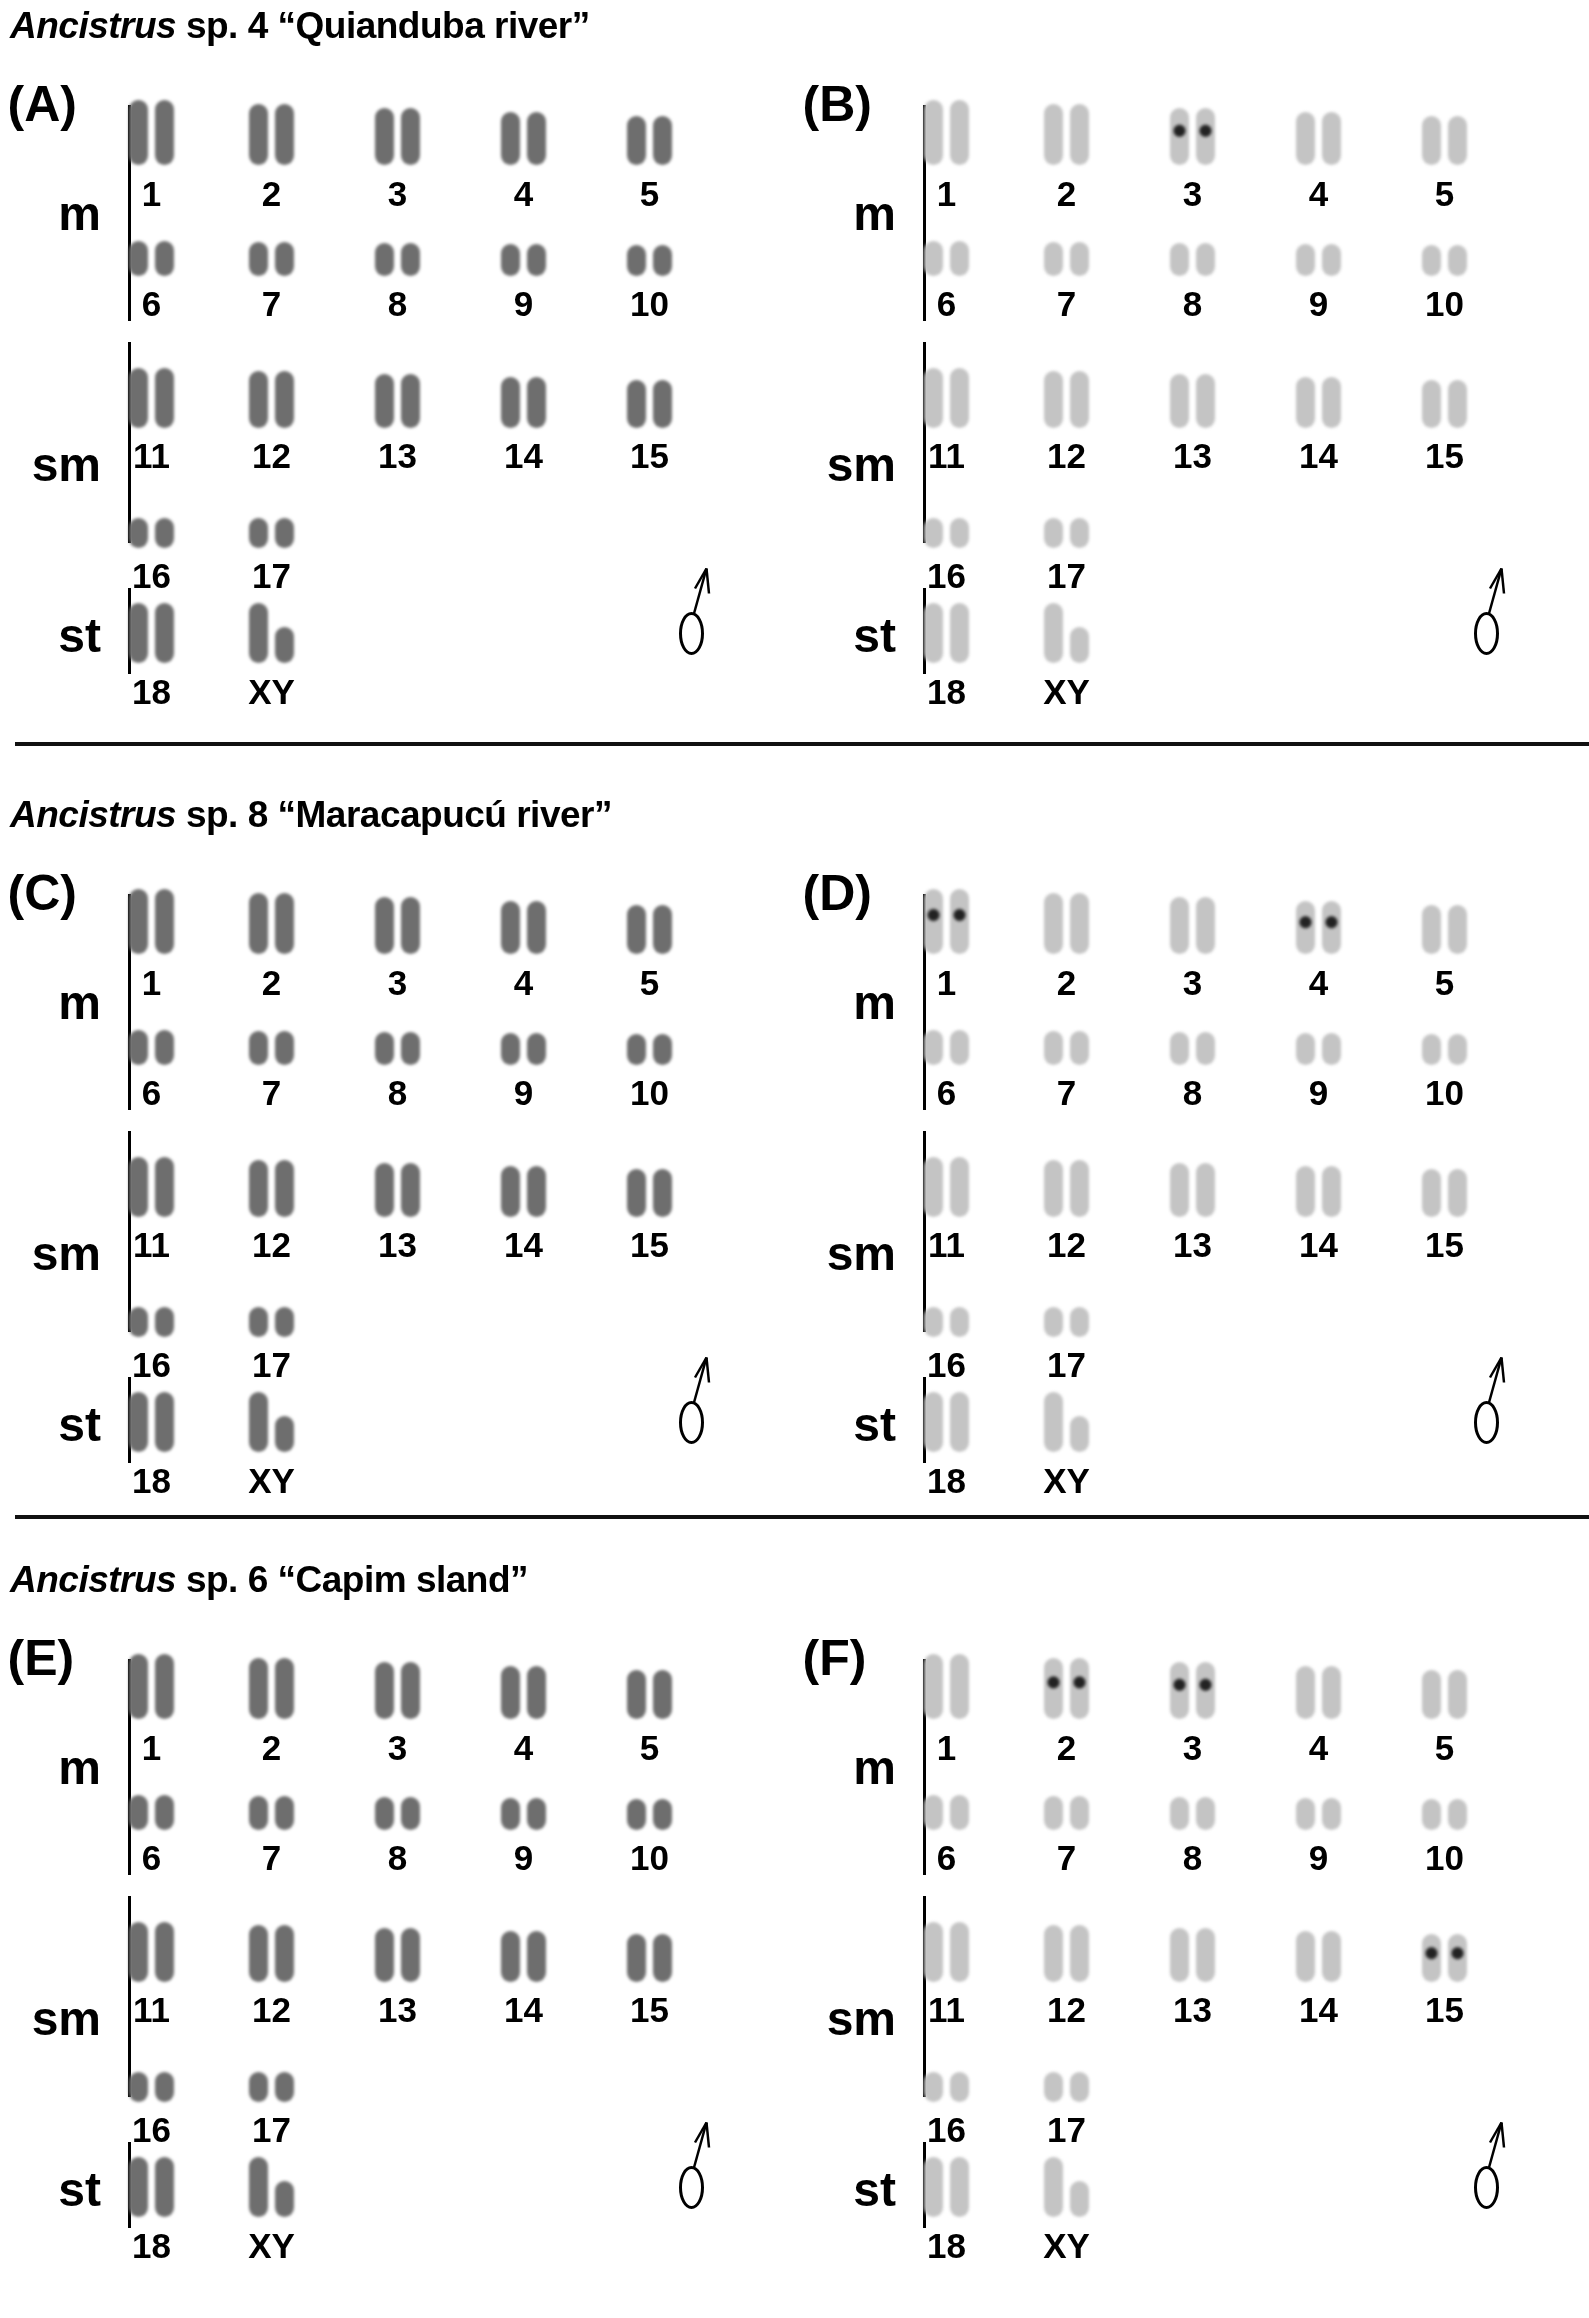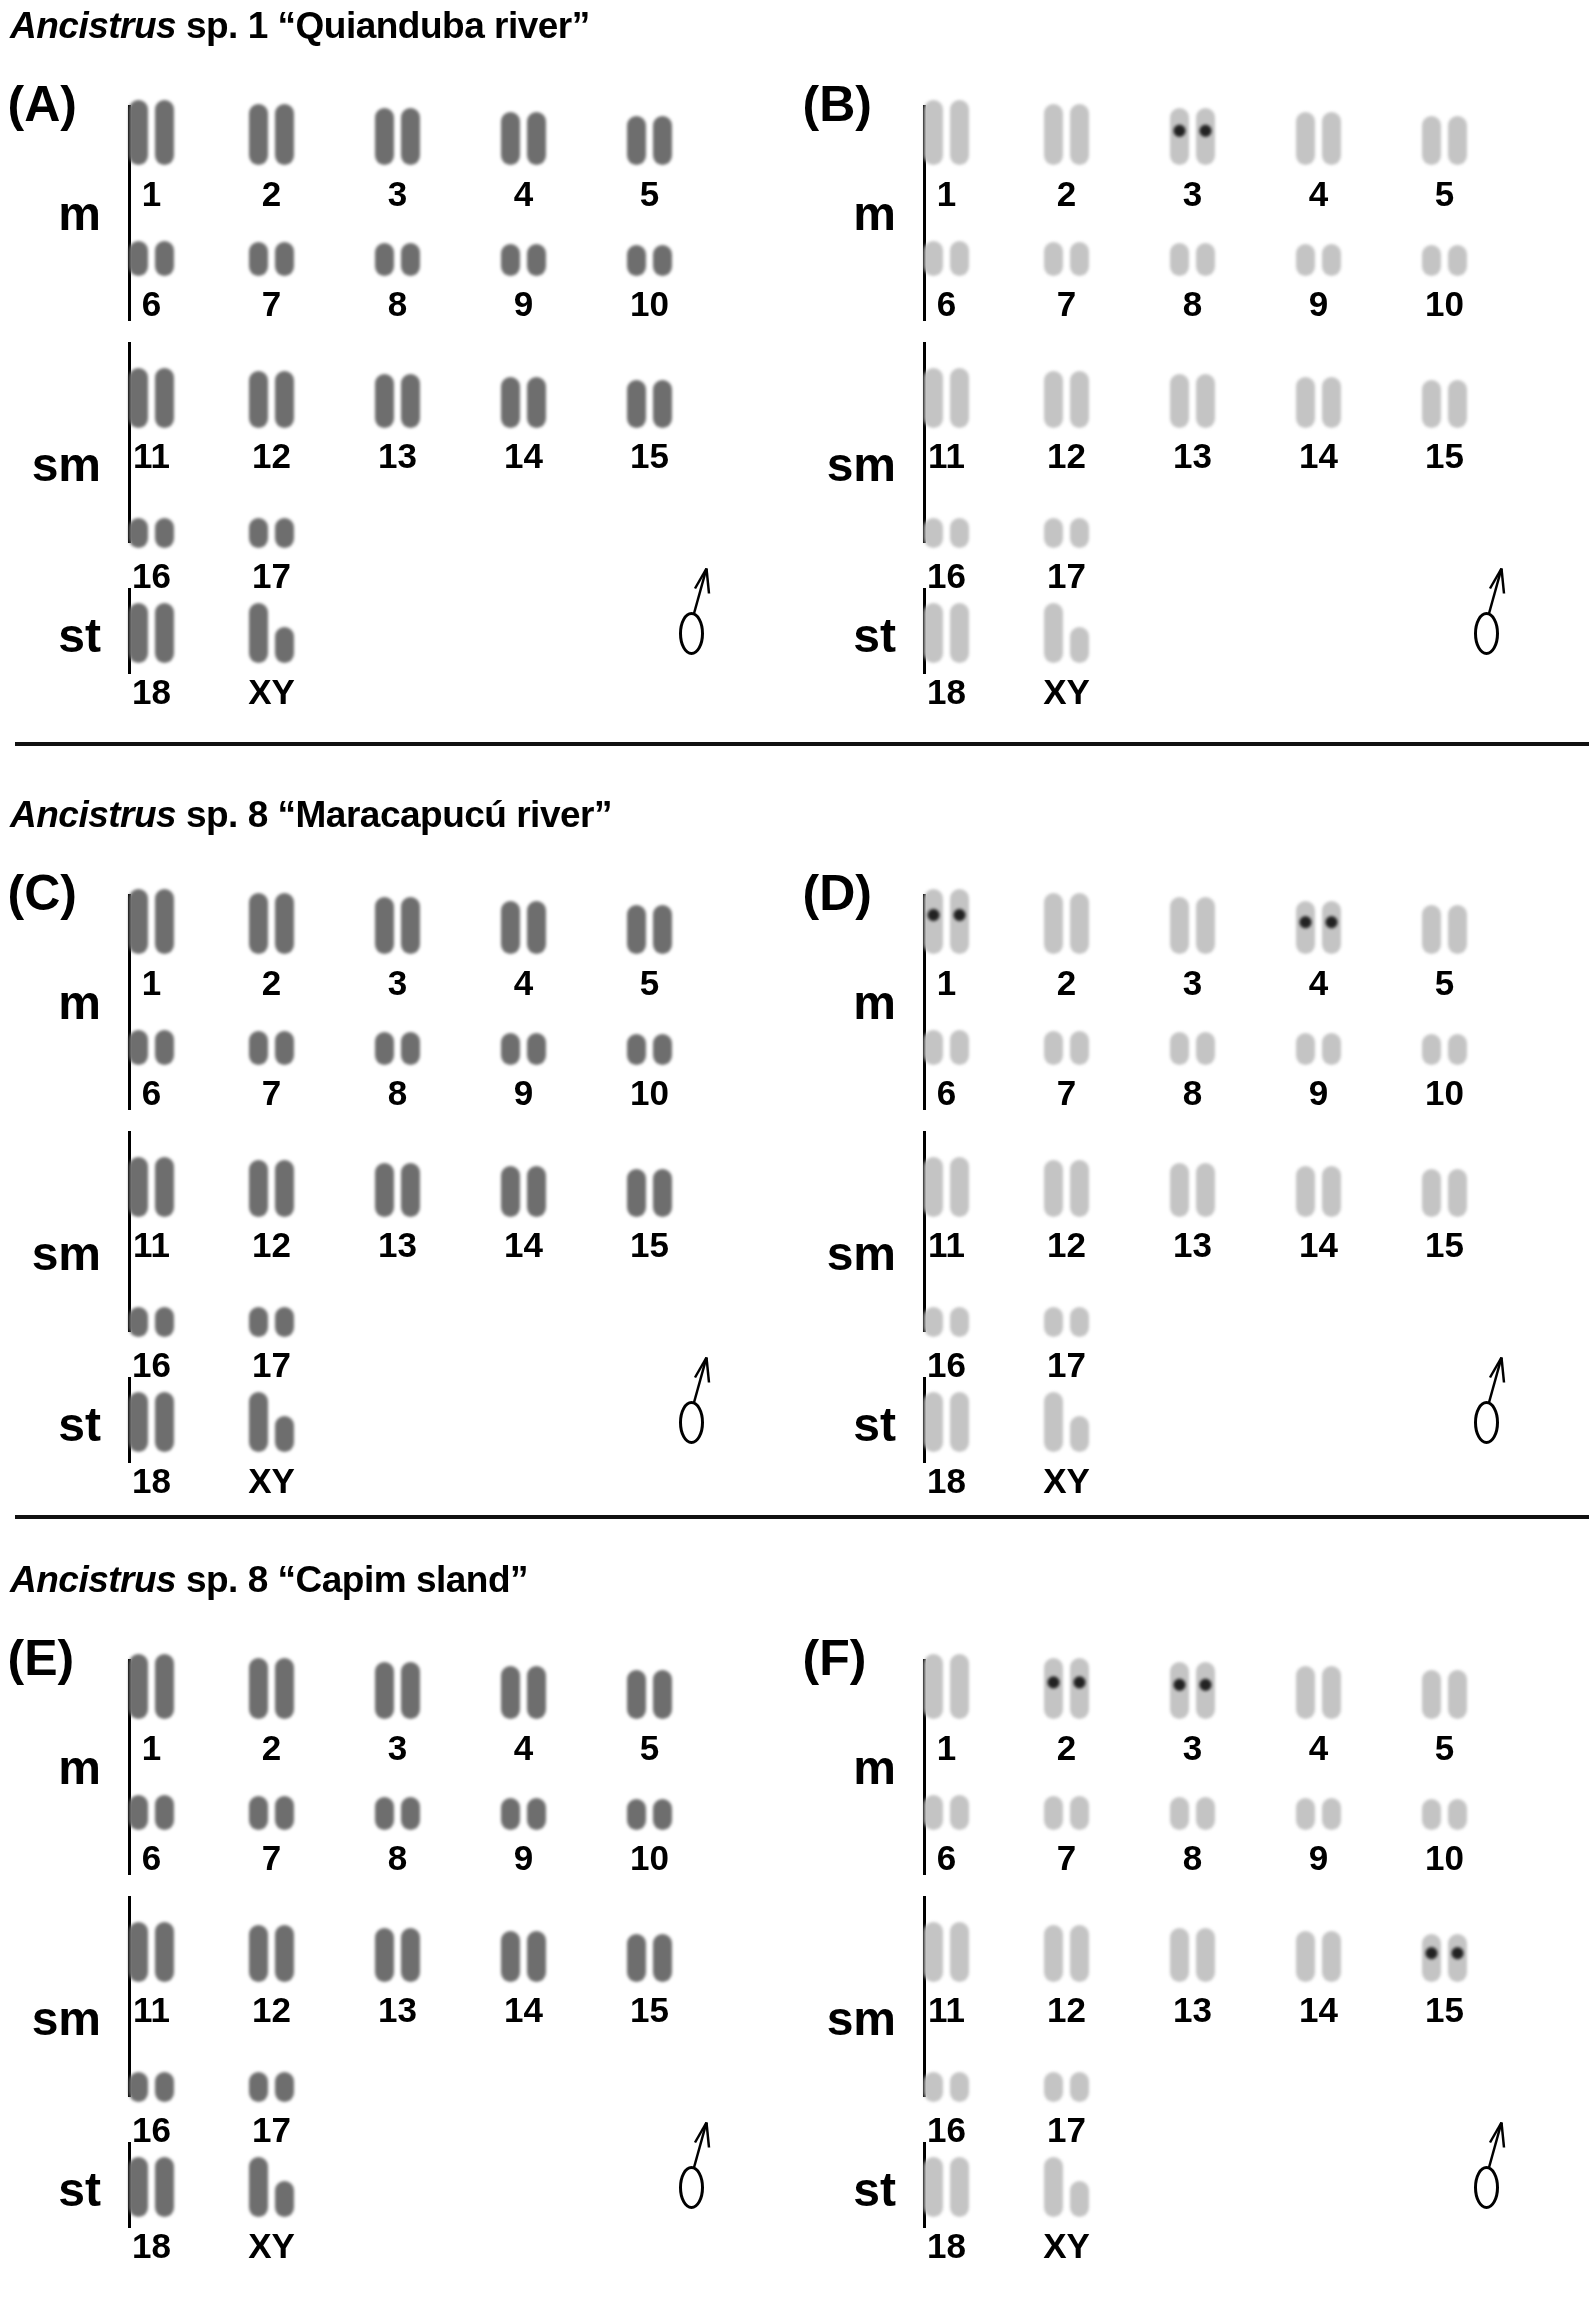--- a/index.html
+++ b/index.html
@@ -34,21 +34,21 @@
     font-size: 35px; font-weight: bold; line-height: 1;
   }
   .male { position: absolute; width: 70px; height: 111px; }
 </style>
 </head>
 <body>
 
 <div id="figure">
     <div class="divider" style="top: 742px;"></div>
     <div class="divider" style="top: 1515px;"></div>
-    <div class="species-title" style="top: 5px;"><span class="genus">Ancistrus</span><span> sp. 1 “Quianduba river”</span></div>
+    <div class="species-title" style="top: 5px;"><span class="genus">Ancistrus</span><span> sp. 4 “Quianduba river”</span></div>
     <div class="panel" style="left: 0px; top: 75px; height: 654px;">
       <div class="panel-label">(A)</div>
       <div class="group-label" style="top: 111px;">m</div>
       <div class="group-bar" style="left: 128px; top: 30px; height: 216px;"></div>
       <div class="cell" style="left: 96px; top: 20px;">
         <div class="chromo" style="height: 70px;">
           <span class="arm" style="width: 19px; height: 65px; background: rgb(110, 110, 110);"></span>
           <span class="arm" style="width: 19px; height: 65px; background: rgb(110, 110, 110);"></span>
         </div>
         <div class="num" style="position: absolute; left: 0px; width: 111px; top: 81px;">1</div>
@@ -628,21 +628,21 @@
         </div>
         <div class="num" style="position: absolute; left: 0px; width: 111px; top: 86px;">XY</div>
       </div>
       <div class="male" style="left: 669px; top: 483px;"><svg width="70" height="111" viewBox="0 0 140 220">
           <ellipse cx="45" cy="150" rx="22" ry="40" fill="none" stroke="#000" stroke-width="6"></ellipse>
           <line x1="50" y1="110" x2="75" y2="20" stroke="#000" stroke-width="5"></line>
           <line x1="75" y1="20" x2="52" y2="60" stroke="#000" stroke-width="5"></line>
           <line x1="75" y1="20" x2="80" y2="70" stroke="#000" stroke-width="5"></line>
         </svg></div>
     </div>
-    <div class="species-title" style="top: 1559px;"><span class="genus">Ancistrus</span><span> sp. 8 “Capim sland”</span></div>
+    <div class="species-title" style="top: 1559px;"><span class="genus">Ancistrus</span><span> sp. 6 “Capim sland”</span></div>
     <div class="panel" style="left: 0px; top: 1629px; height: 654px;">
       <div class="panel-label">(E)</div>
       <div class="group-label" style="top: 111px;">m</div>
       <div class="group-bar" style="left: 128px; top: 30px; height: 216px;"></div>
       <div class="cell" style="left: 96px; top: 20px;">
         <div class="chromo" style="height: 70px;">
           <span class="arm" style="width: 19px; height: 65px; background: rgb(110, 110, 110);"></span>
           <span class="arm" style="width: 19px; height: 65px; background: rgb(110, 110, 110);"></span>
         </div>
         <div class="num" style="position: absolute; left: 0px; width: 111px; top: 81px;">1</div>

